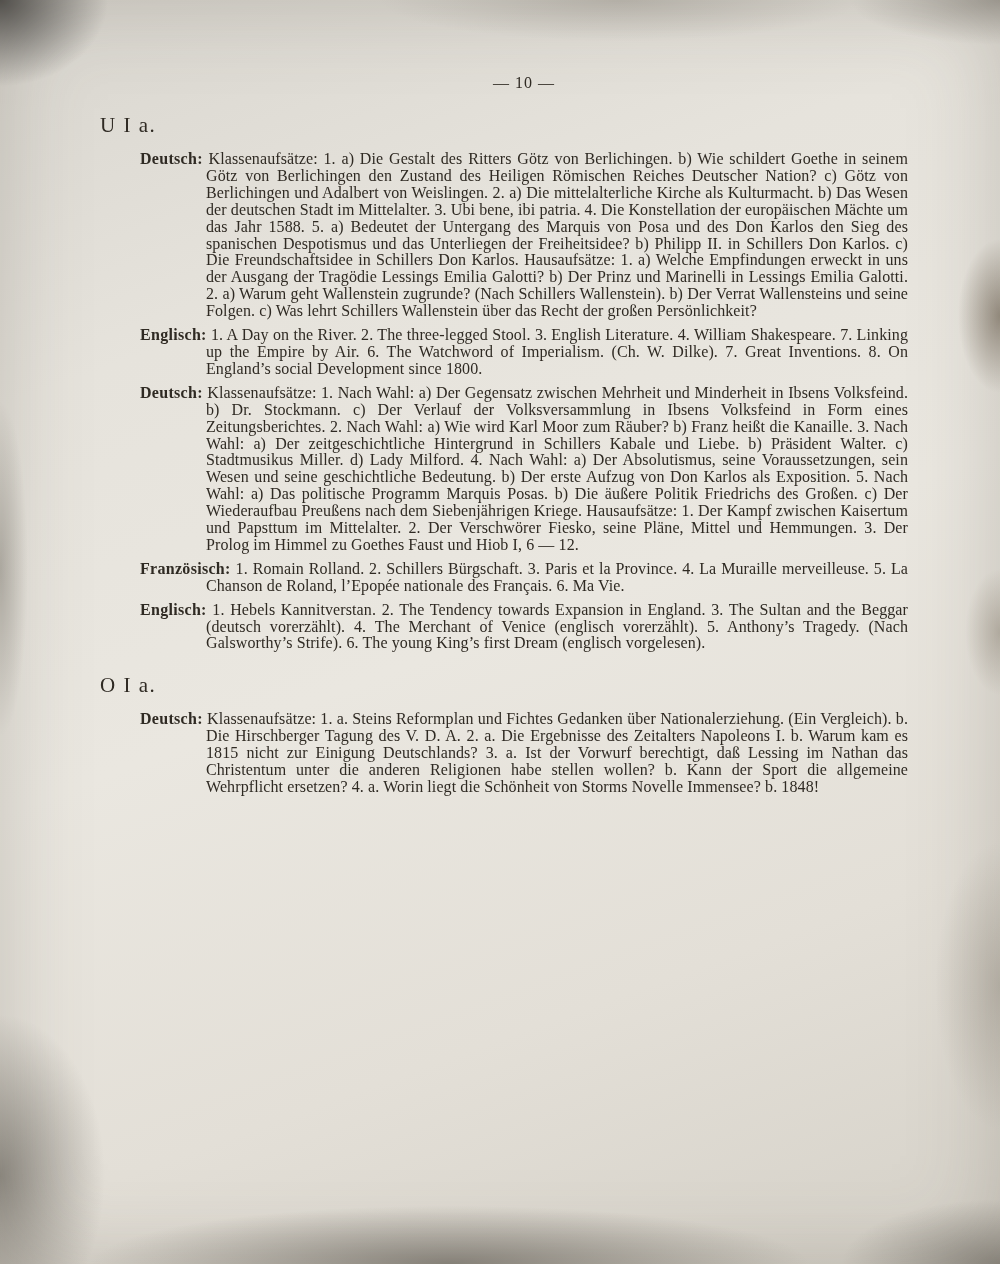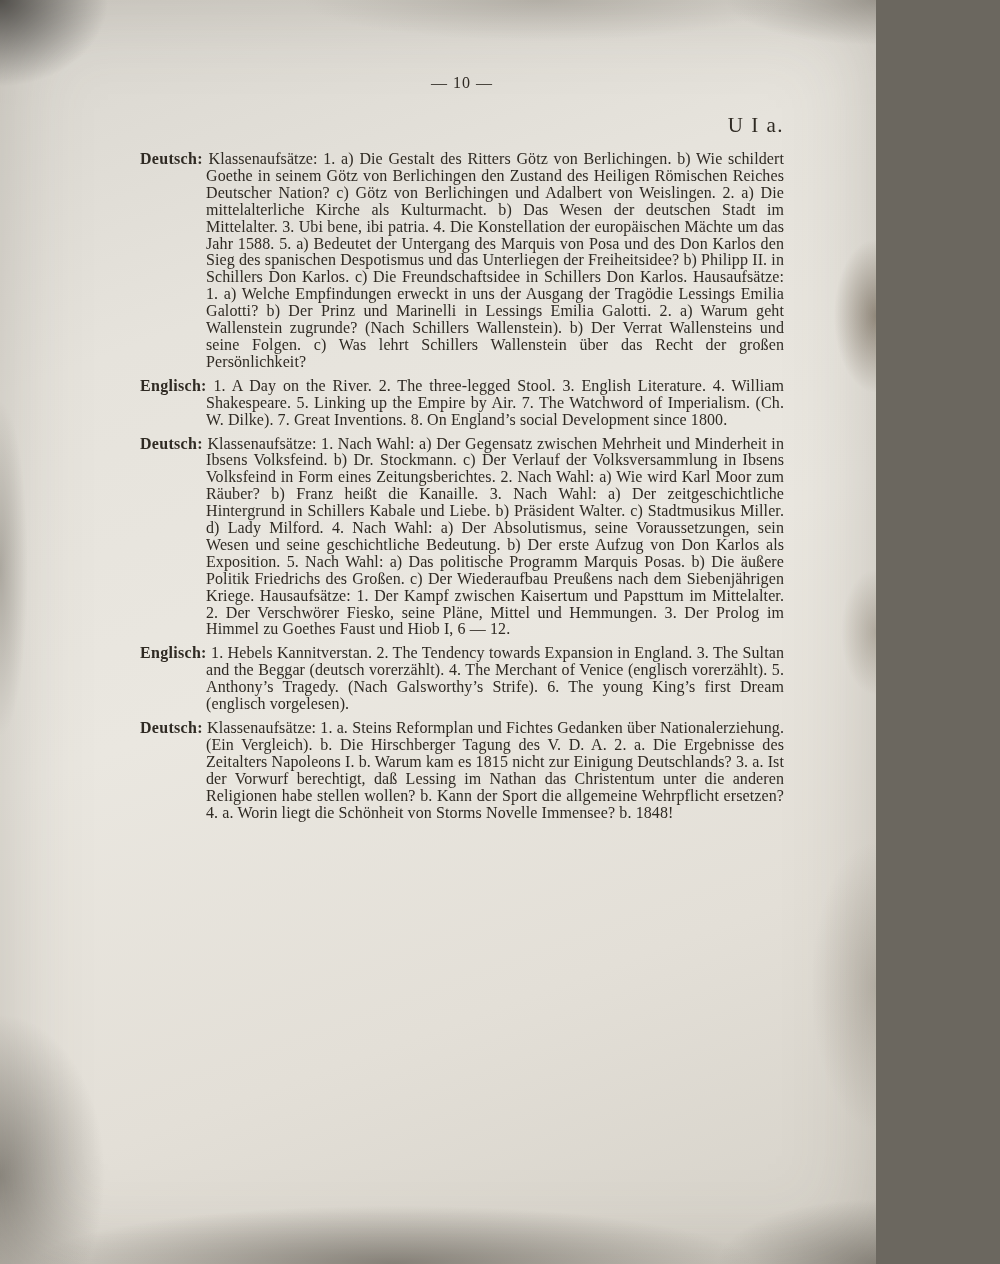--- a/index.html
+++ b/index.html
@@ -8,21 +8,21 @@
   }
   body {
     width: 1000px;
     height: 1264px;
     overflow: hidden;
     background: #6b675f;
     font-family: "Liberation Serif", "DejaVu Serif", serif;
   }
   .paper {
     position: relative;
-    width: 876px;
+    width: 1000px;
     height: 1264px;
     box-sizing: border-box;
     padding: 74px 92px 0 140px;
     color: #2f2a23;
     background:
       radial-gradient(ellipse 150px 120px at 0% 0%, rgba(70,69,67,0.92), rgba(70,69,67,0) 72%),
       radial-gradient(ellipse 320px 55px at 62% 0%, rgba(120,114,104,0.30), rgba(120,114,104,0) 75%),
       radial-gradient(ellipse 200px 60px at 100% 0%, rgba(100,95,86,0.45), rgba(100,95,86,0) 75%),
       radial-gradient(ellipse 60px 110px at 100% 25%, rgba(88,74,56,0.55), rgba(88,74,56,0) 70%),
       radial-gradient(ellipse 50px 90px at 100% 50%, rgba(110,98,80,0.35), rgba(110,98,80,0) 70%),
@@ -49,43 +49,45 @@
     text-align: justify;
     letter-spacing: 0.1px;
   }
   .entry .label {
     font-weight: bold;
     letter-spacing: 0.3px;
   }
   .class-heading {
     font-size: 21px;
     font-weight: normal;
-    text-align: right;
+    text-align: left;
     letter-spacing: 1.5px;
     margin: 21px 0 13px 0;
     text-indent: -40px; 
   }
 </style>
 </head>
 <body>
 
 <div class="paper">
 
   <div class="page-number">— 10 —</div>
 
 
   <h2 class="class-heading">U I a.</h2>
 
   <p class="entry"><span class="label">Deutsch:</span> <span class="text">Klassenaufsätze: 1. a) Die Gestalt des Ritters Götz von Berlichingen. b) Wie schildert Goethe in seinem Götz von Berlichingen den Zustand des Heiligen Römischen Reiches Deutscher Nation? c) Götz von Berlichingen und Adalbert von Weislingen. 2. a) Die mittelalterliche Kirche als Kulturmacht. b) Das Wesen der deutschen Stadt im Mittelalter. 3. Ubi bene, ibi patria. 4. Die Konstellation der europäischen Mächte um das Jahr 1588. 5. a) Bedeutet der Untergang des Marquis von Posa und des Don Karlos den Sieg des spanischen Despotismus und das Unterliegen der Freiheitsidee? b) Philipp II. in Schillers Don Karlos. c) Die Freundschaftsidee in Schillers Don Karlos. Hausaufsätze: 1. a) Welche Empfindungen erweckt in uns der Ausgang der Tragödie Lessings Emilia Galotti? b) Der Prinz und Marinelli in Lessings Emilia Galotti. 2. a) Warum geht Wallenstein zugrunde? (Nach Schillers Wallenstein). b) Der Verrat Wallensteins und seine Folgen. c) Was lehrt Schillers Wallenstein über das Recht der großen Persönlichkeit?</span></p>
 
 
-  <p class="entry"><span class="label">Englisch:</span> <span class="text">1. A Day on the River. 2. The three-legged Stool. 3. English Literature. 4. William Shakespeare. 5. Linking up the Empire by Air. 7. The Watchword of Imperialism. (Ch. W. Dilke). 7. Great Inventions. 8. On England’s social Development since 1800.</span></p>
+  <p class="entry"><span class="label">Englisch:</span> <span class="text">1. A Day on the River. 2. The three-legged Stool. 3. English Literature. 4. William Shakespeare. 7. Linking up the Empire by Air. 6. The Watchword of Imperialism. (Ch. W. Dilke). 7. Great Inventions. 8. On England’s social Development since 1800.</span></p>
 
 
   <p class="entry"><span class="label">Deutsch:</span> <span class="text">Klassenaufsätze: 1. Nach Wahl: a) Der Gegensatz zwischen Mehrheit und Minderheit in Ibsens Volksfeind. b) Dr. Stockmann. c) Der Verlauf der Volksversammlung in Ibsens Volksfeind in Form eines Zeitungsberichtes. 2. Nach Wahl: a) Wie wird Karl Moor zum Räuber? b) Franz heißt die Kanaille. 3. Nach Wahl: a) Der zeitgeschichtliche Hintergrund in Schillers Kabale und Liebe. b) Präsident Walter. c) Stadtmusikus Miller. d) Lady Milford. 4. Nach Wahl: a) Der Absolutismus, seine Voraussetzungen, sein Wesen und seine geschichtliche Bedeutung. b) Der erste Aufzug von Don Karlos als Exposition. 5. Nach Wahl: a) Das politische Programm Marquis Posas. b) Die äußere Politik Friedrichs des Großen. c) Der Wiederaufbau Preußens nach dem Siebenjährigen Kriege. Hausaufsätze: 1. Der Kampf zwischen Kaisertum und Papsttum im Mittelalter. 2. Der Verschwörer Fiesko, seine Pläne, Mittel und Hemmungen. 3. Der Prolog im Himmel zu Goethes Faust und Hiob I, 6 — 12.</span></p>
 
+  <p class="entry"><span class="label">Französisch:</span> <span class="text">1. Romain Rolland. 2. Schillers Bürgschaft. 3. Paris et la Province. 4. La Muraille merveilleuse. 5. La Chanson de Roland, l’Epopée nationale des Français. 6. Ma Vie.</span></p>
 
   <p class="entry"><span class="label">Englisch:</span> <span class="text">1. Hebels Kannitverstan. 2. The Tendency towards Expansion in England. 3. The Sultan and the Beggar (deutsch vorerzählt). 4. The Merchant of Venice (englisch vorerzählt). 5. Anthony’s Tragedy. (Nach Galsworthy’s Strife). 6. The young King’s first Dream (englisch vorgelesen).</span></p>
 
+  <h2 class="class-heading">O I a.</h2>
 
   <p class="entry"><span class="label">Deutsch:</span> <span class="text">Klassenaufsätze: 1. a. Steins Reformplan und Fichtes Gedanken über Nationalerziehung. (Ein Vergleich). b. Die Hirschberger Tagung des V. D. A. 2. a. Die Ergebnisse des Zeitalters Napoleons I. b. Warum kam es 1815 nicht zur Einigung Deutschlands? 3. a. Ist der Vorwurf berechtigt, daß Lessing im Nathan das Christentum unter die anderen Religionen habe stellen wollen? b. Kann der Sport die allgemeine Wehrpflicht ersetzen? 4. a. Worin liegt die Schönheit von Storms Novelle Immensee? b. 1848!</span></p>
 
 </div>
 
 </body></html>

